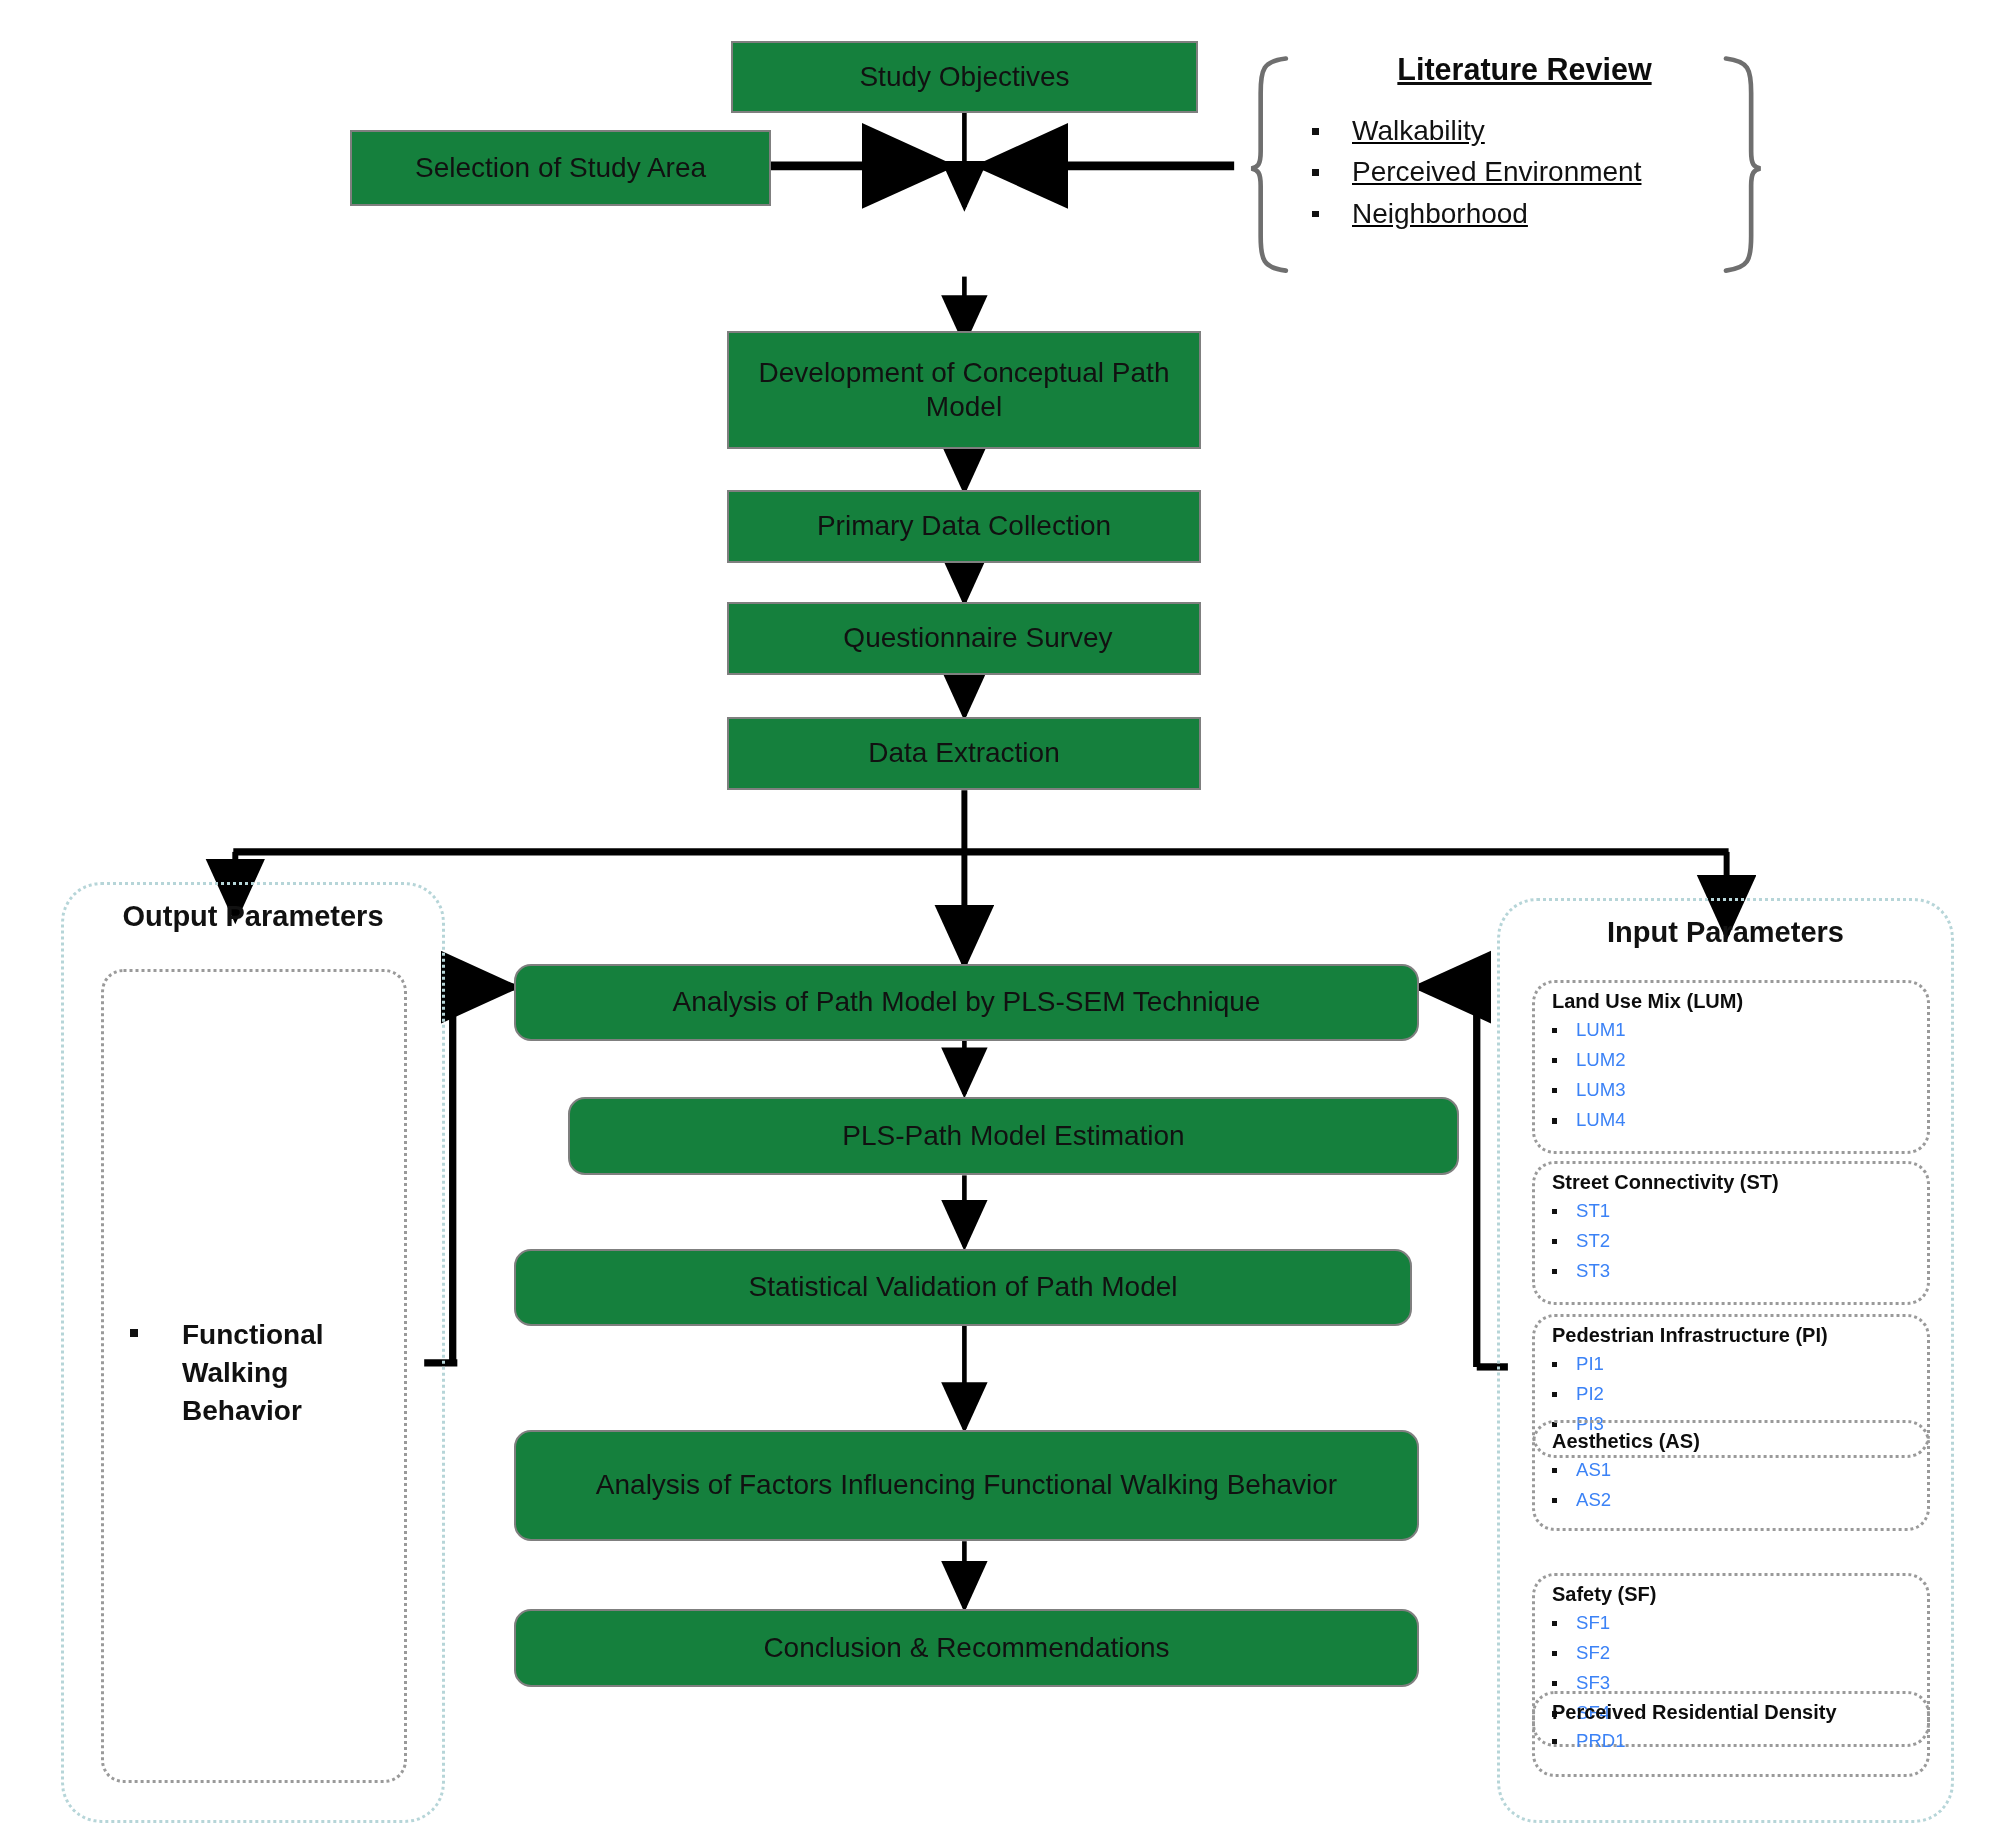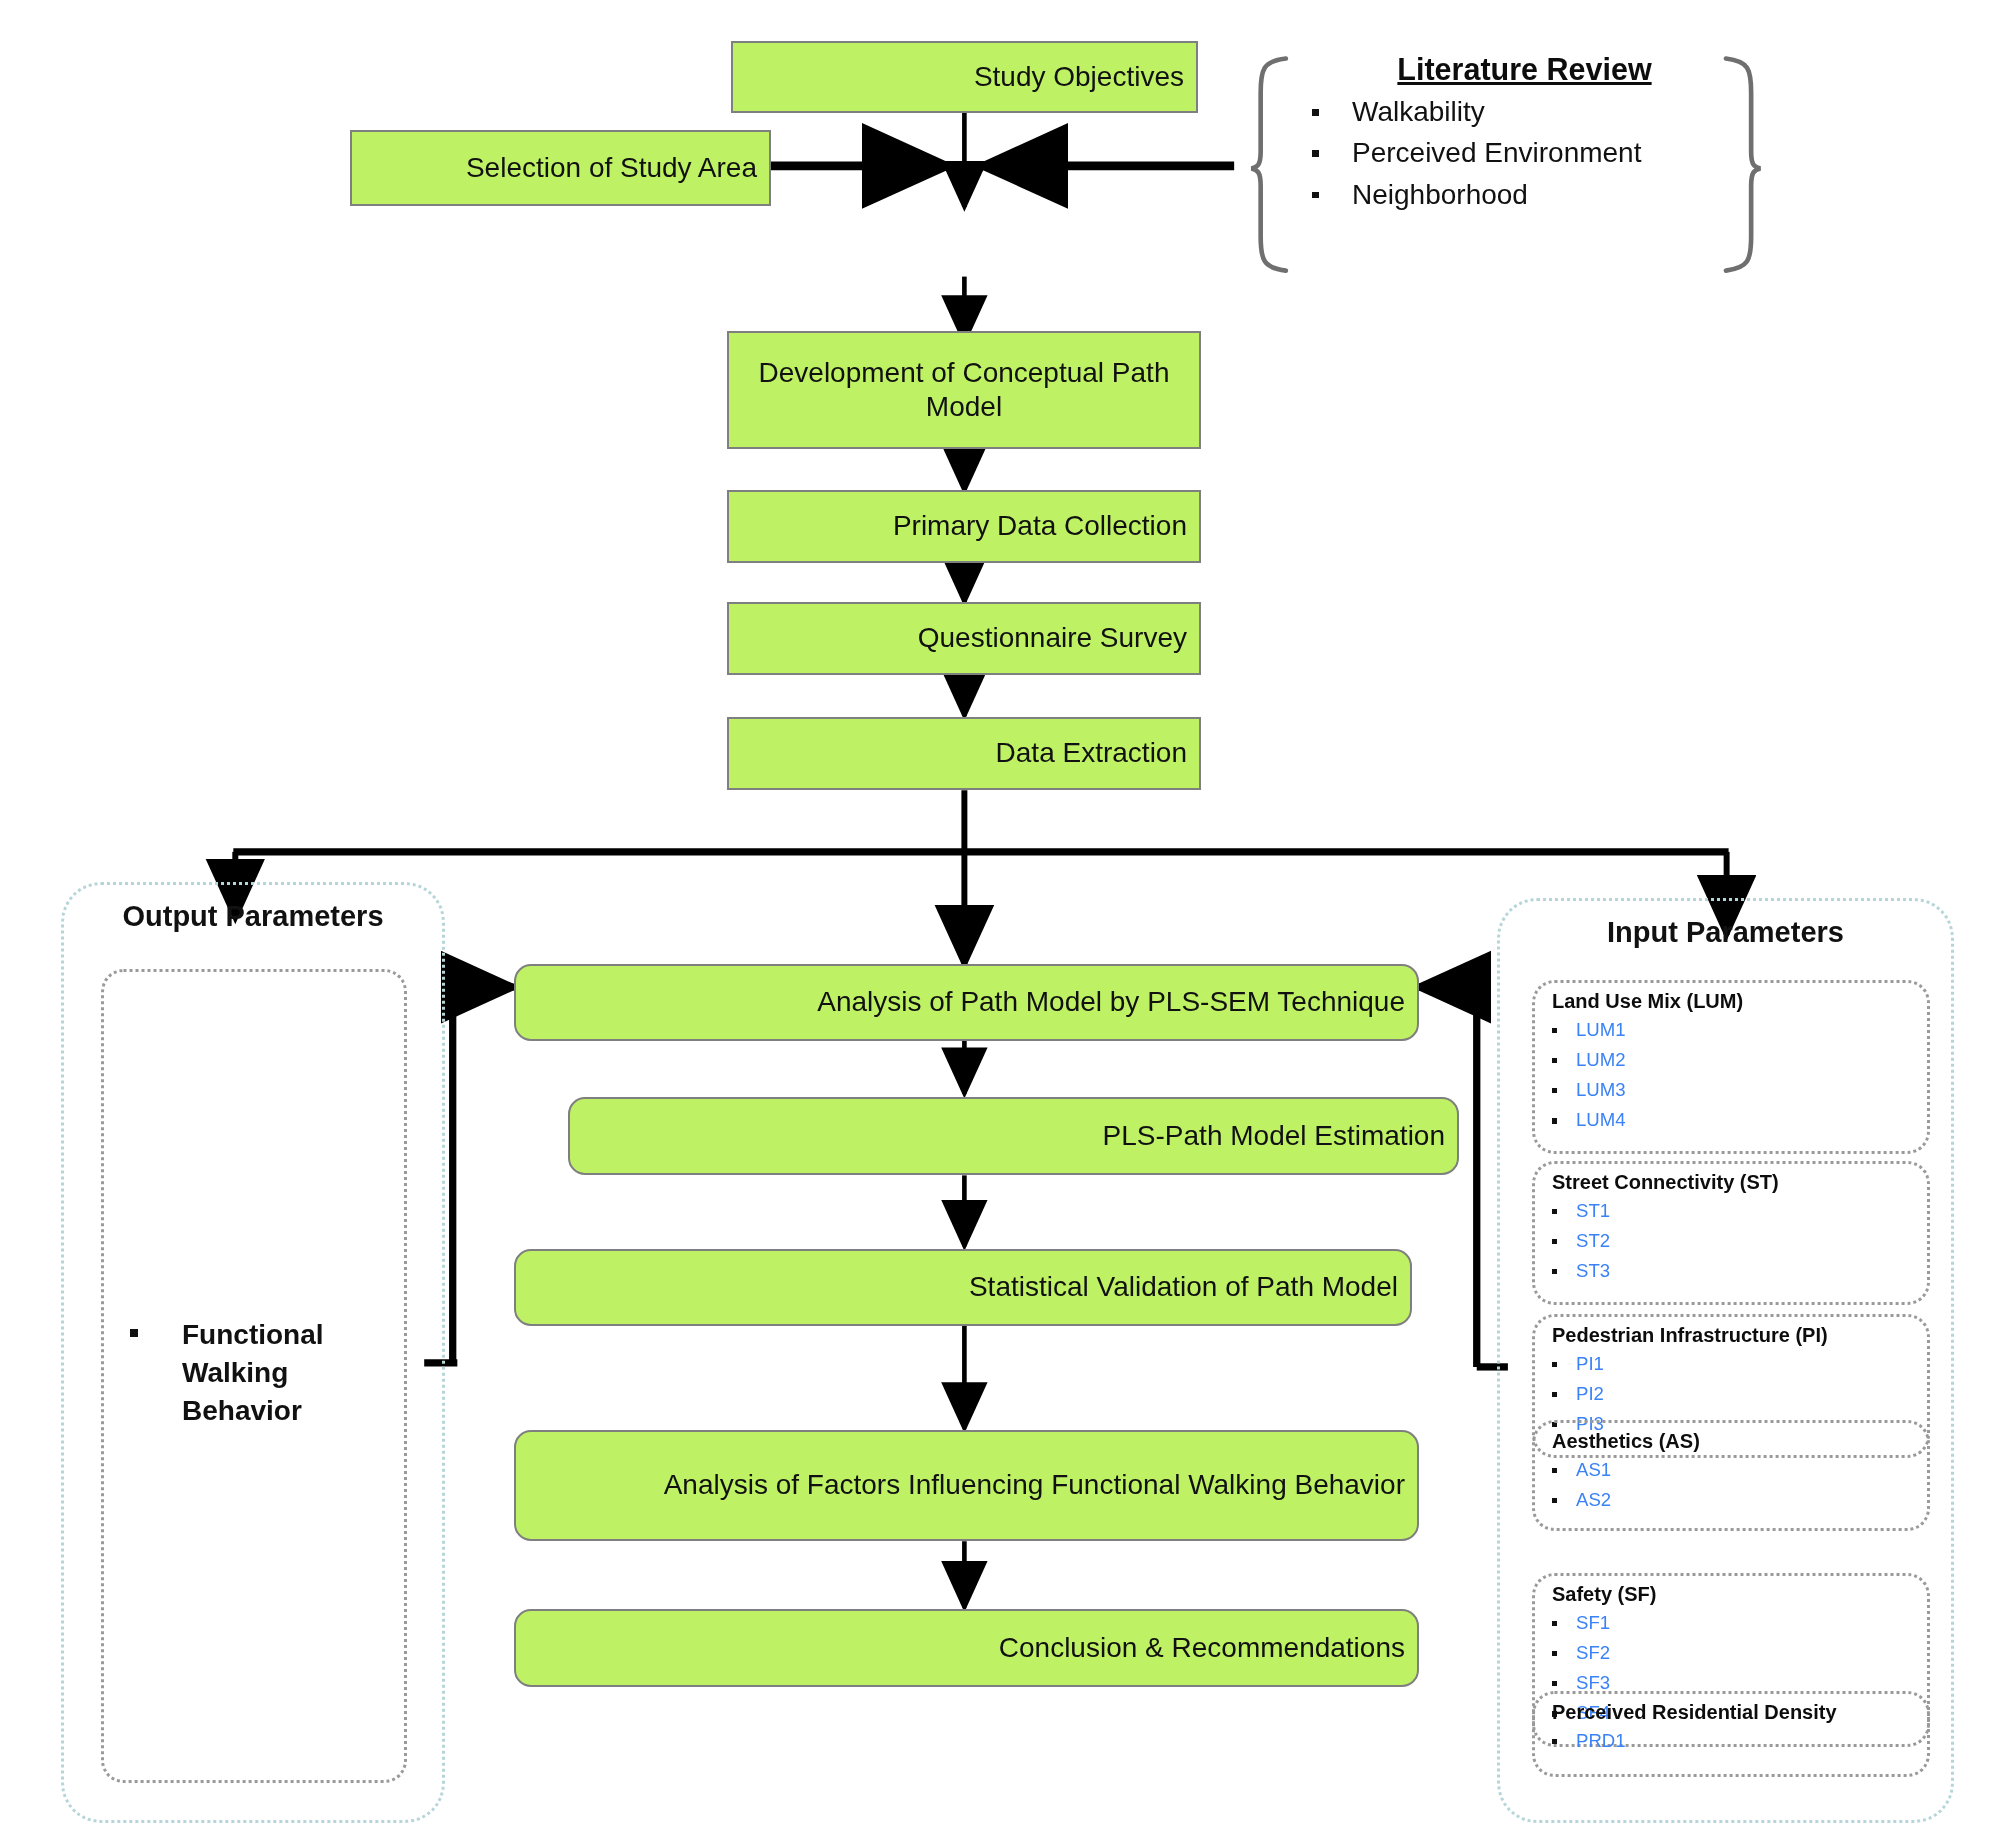--- a/index.html
+++ b/index.html
@@ -22,25 +22,25 @@
     left: 0;
     top: 0;
     width: 2005px;
     height: 1845px;
     pointer-events: none;
   }
   
   .node {
     position: absolute;
     box-sizing: border-box;
-    background: #bef264;
+    background: #15803d;
     border: 2.7px solid #7f7f7f;
     display: flex;
     align-items: center;
-    justify-content: flex-end;
+    justify-content: center;
     text-align: center;
     color: #111111;
     font-size: 28px;
     line-height: 1.22;
     padding: 4px 12px;
   }
   .node.rounded {
     border-radius: 17px;
   }
   
@@ -122,23 +122,24 @@
     position: absolute;
   }
   .lit-title {
     font-size: 30.5px;
     font-weight: bold;
     color: #0d0d0d;
     text-decoration: underline;
     text-align: center;
   }
   .lit-list {
-    margin: 4px 0 0 0;
+    margin: 23px 0 0 0;
     padding: 0;
     list-style: none;
+    text-decoration: underline;
   }
   .lit-list li {
     font-size: 28px;
     color: #111111;
     position: relative;
     padding-left: 53px;
     line-height: 1.48;
   }
   .lit-list li:before {
     content: "";

